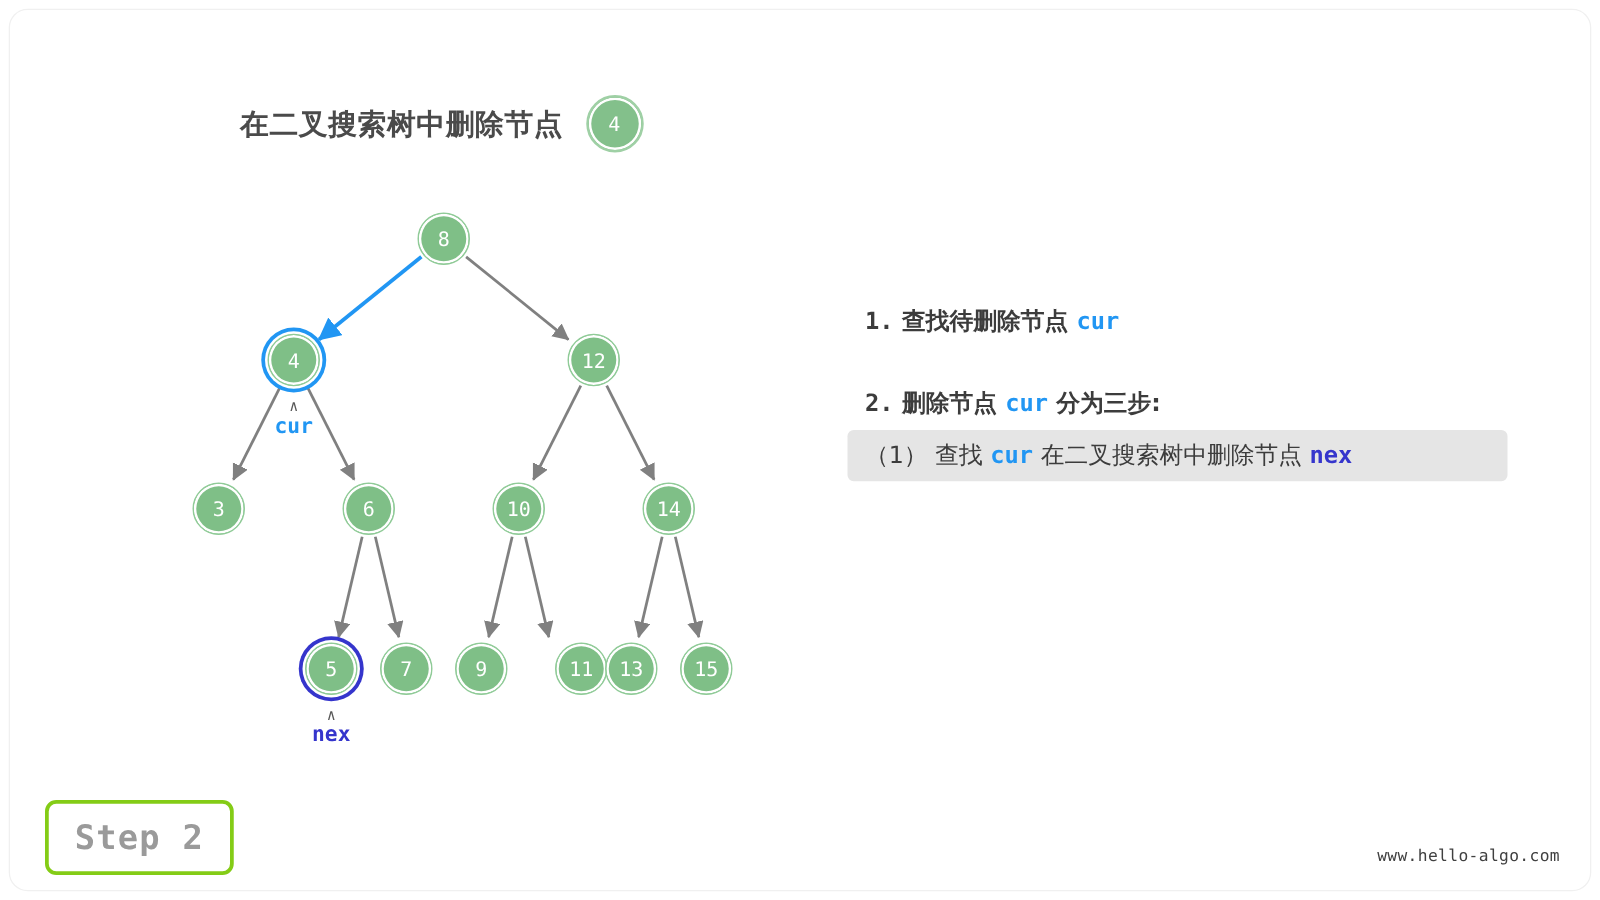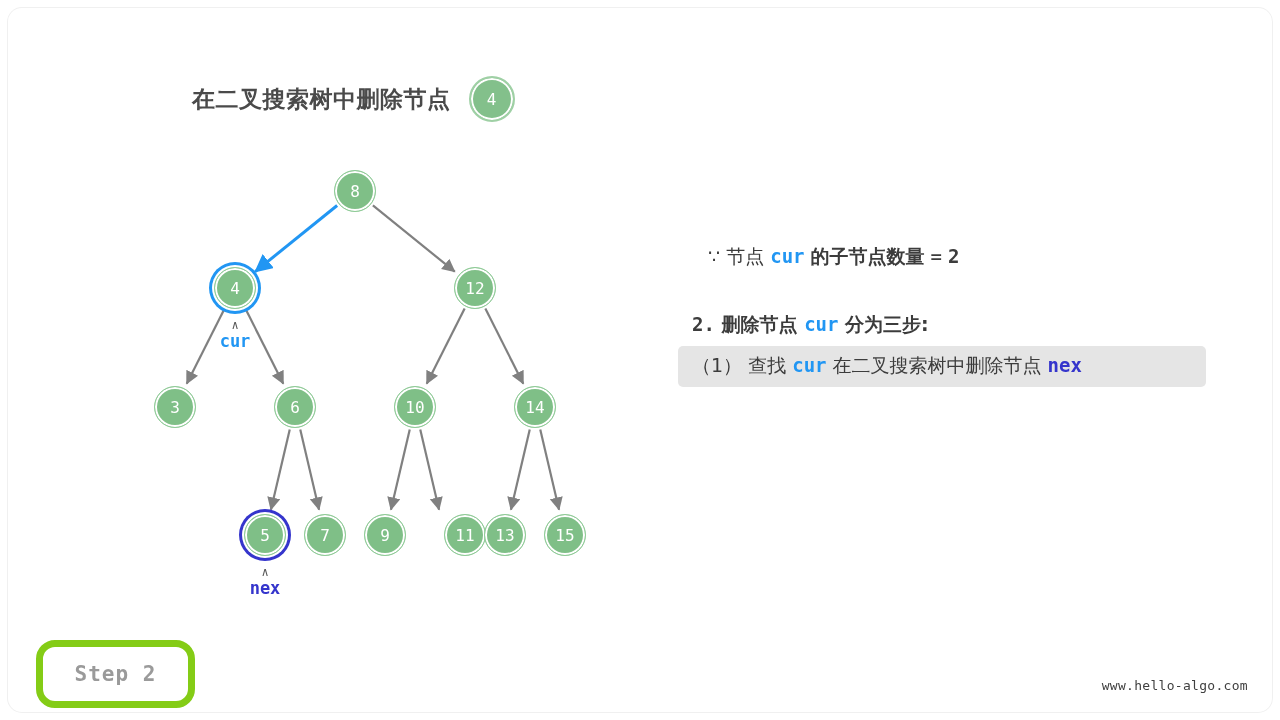--- a/index.html
+++ b/index.html
@@ -148,27 +148,27 @@
   .bold { font-weight: bold; }
   .sym { font-family: "DejaVu Sans", "Liberation Sans", sans-serif; }
 
   
   #step-badge {
     position: absolute;
     left: 36px;
     top: 640px;
     width: 145px;
     height: 54px;
-    border: 7px solid #84cc16;
-    border-radius: 19px;
+    border: 3px solid #84cc16;
+    border-radius: 9px;
     display: flex;
     align-items: center;
     justify-content: center;
     color: #9a9a9a;
-    font-size: 21px;
+    font-size: 27px;
     font-weight: bold;
     font-family: "DejaVu Sans Mono", "Liberation Mono", monospace;
     letter-spacing: 1px;
     background: #ffffff;
   }
 
   
   #watermark {
     position: absolute;
     right: 32px;
@@ -231,29 +231,26 @@
       <div class="node" style="left: 565px; top: 535px;">15</div>
     </div>
 
   <div id="pointers-group">
       <div class="ptr-label ptr-cur" style="left: 190px; top: 320px; width: 90px;"><span class="ptr-caret">∧</span><span>cur</span></div>
       <div class="ptr-label ptr-nex" style="left: 220px; top: 567px; width: 90px;"><span class="ptr-caret">∧</span><span>nex</span></div>
     </div>
 
   <div id="panel">
 
-
-    <div class="panel-line line-2">
-      <span class="sym">∵</span>
-      <span>节点</span>
+    <div class="panel-line line-1">
+      <span class="mono">1.</span>
+      <span>查找待删除节点</span>
       <span class="mono kw-cur">cur</span>
-      <span class="bold">的子节点数量</span>
-      <span class="mono">=</span>
-      <span class="mono bold">2</span>
-    </div>
+    </div>
+
 
     <div class="panel-line line-3">
       <span class="mono">2.</span>
       <span>删除节点</span>
       <span class="mono kw-cur">cur</span>
       <span>分为三步:</span>
     </div>
 
     <div class="panel-line highlight-box">
       <span>（1）</span>

